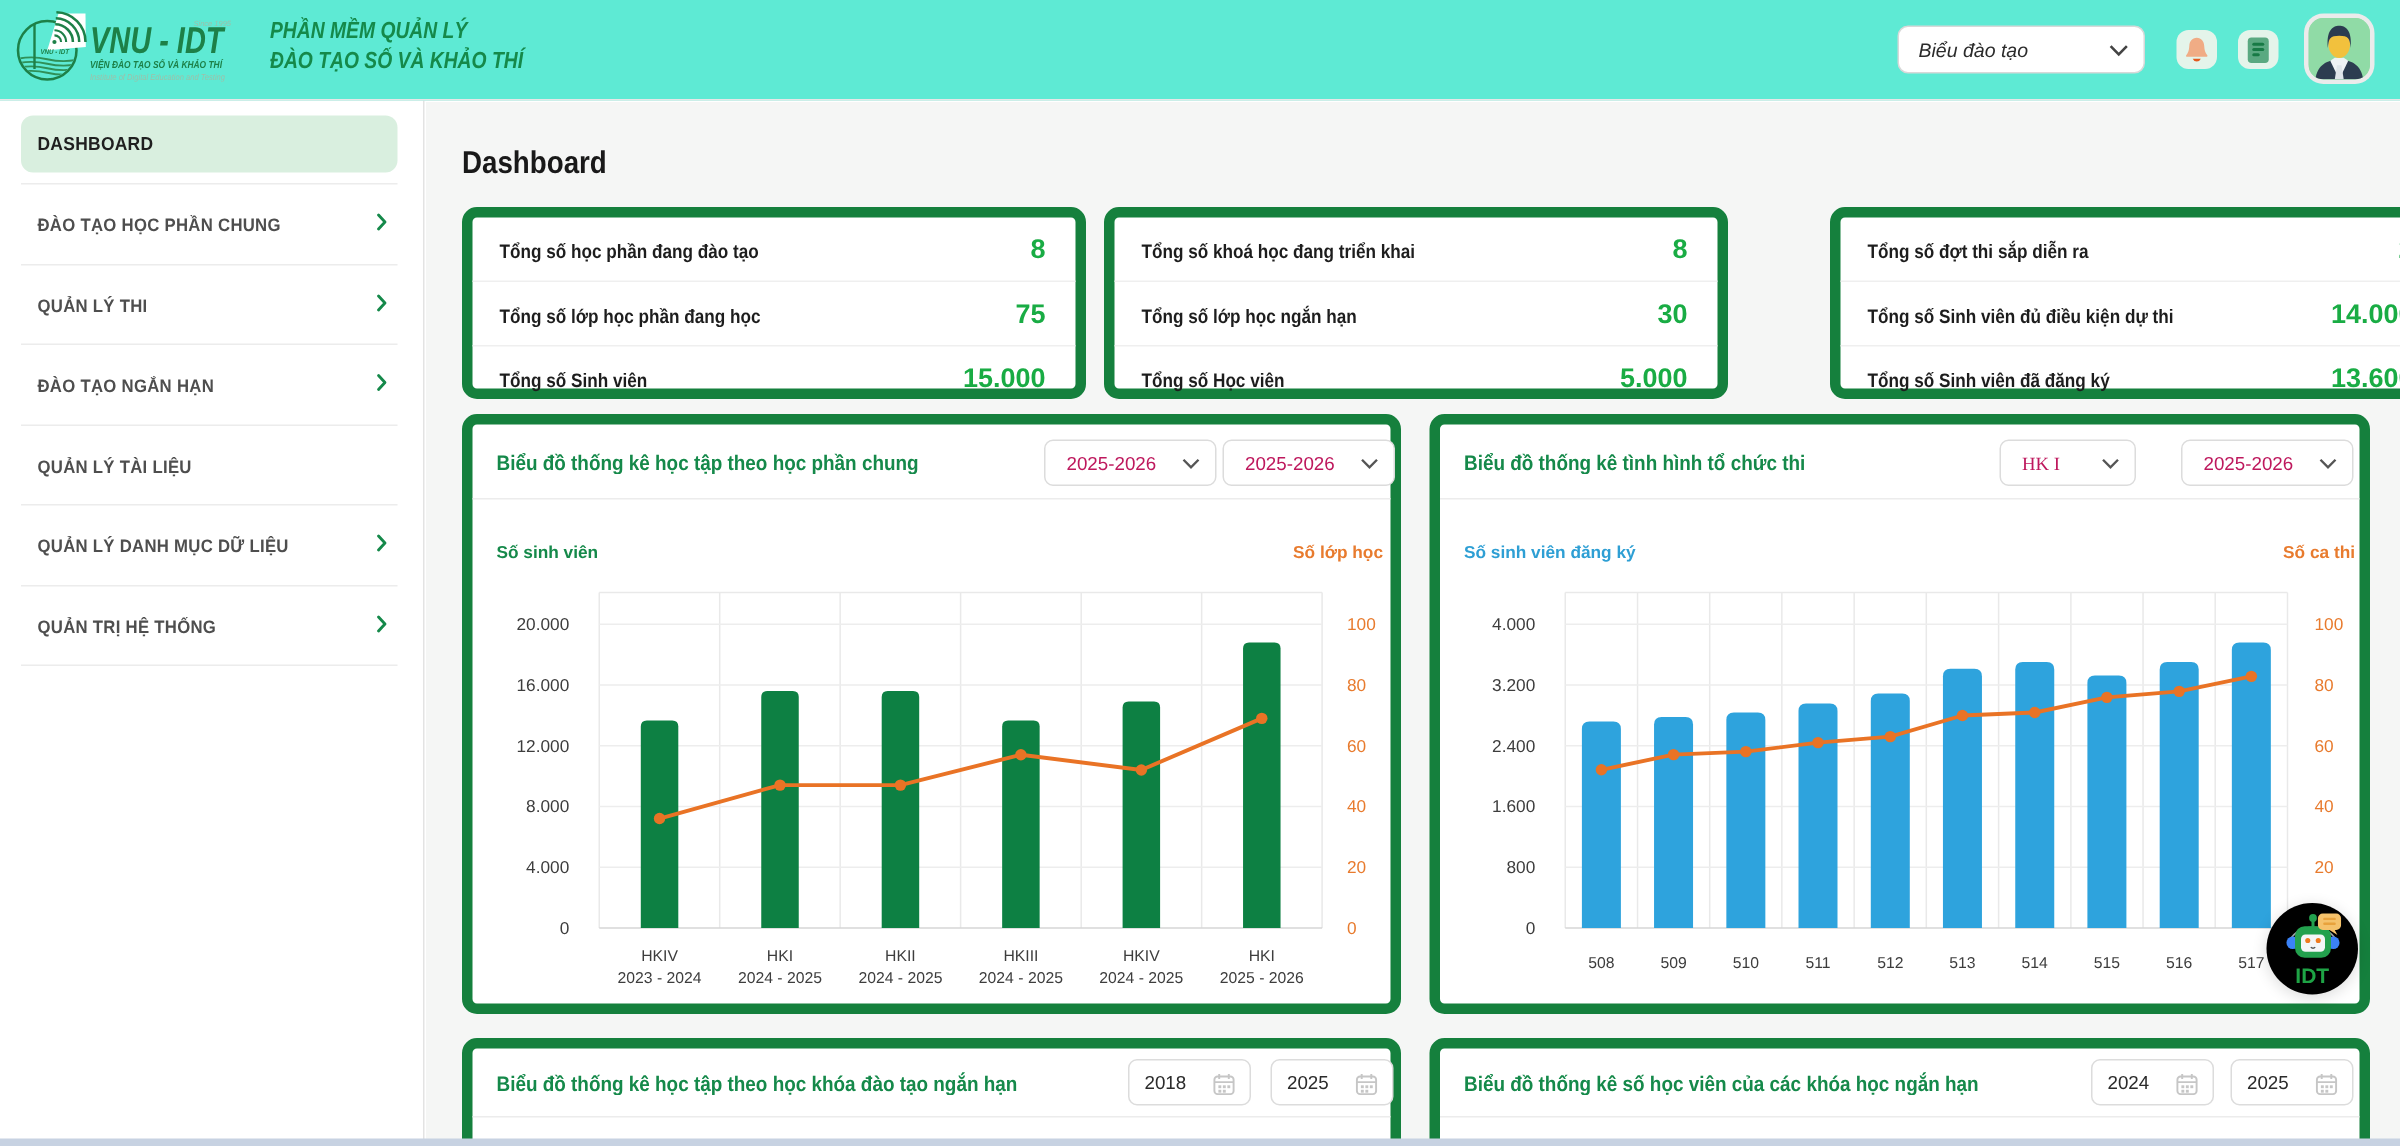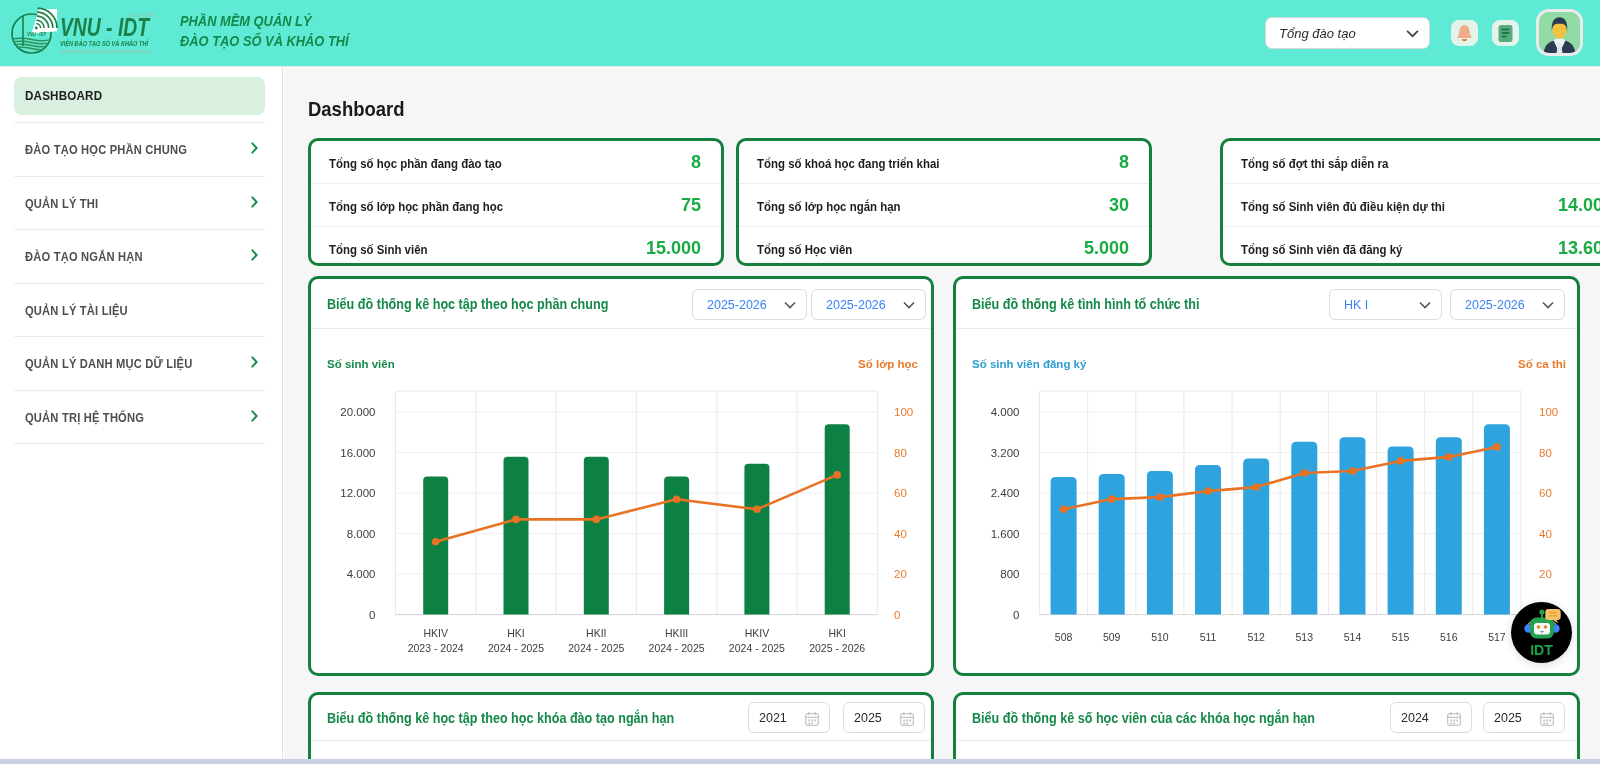--- a/index.html
+++ b/index.html
@@ -15,29 +15,29 @@
 #sidebar { position:absolute; left:0; top:67px; width:283px; height:697px; background:#fff; border-right:1px solid #e3e3e3; z-index:4; }
 .nav { position:absolute; left:25px; width:240px; font-size:12px; font-weight:bold; color:#4e4e4e; letter-spacing:.2px; }
 .nav i { font-style:normal; display:inline-block; transform:scaleX(.93); transform-origin:left center; white-space:nowrap; }
 .nav .chev { position:absolute; right:7px; top:-1px; }
 #nav-active { position:absolute; left:14px; top:10px; width:251px; height:38px; background:#d9efdf; border-radius:8px; }
 #nav-active span { position:absolute; left:11px; top:12px; font-size:12.5px; font-weight:bold; color:#1f1f1f; letter-spacing:.2px; transform:scaleX(.93); transform-origin:left top; }
 .navline { position:absolute; left:14px; width:251px; height:1px; background:#ececec; }
 
 #main { position:absolute; left:284px; top:68px; width:1316px; height:696px; background:#f5f6f5; }
 #pgtitle { position:absolute; left:308px; top:97px; font-size:21px; font-weight:bold; color:#191919; z-index:1; transform:scaleX(.88); transform-origin:left top;}
-.card { position:absolute; background:#fff; border:3px solid #15803d; border-radius:10px; z-index:1; }
+.card { position:absolute; background:#fff; border:7px solid #15803d; border-radius:10px; z-index:1; }
 .statrow { position:absolute; left:0; width:100%; height:42px; }
 .statrow .lbl { position:absolute; left:18px; top:14.5px; font-size:13px; font-weight:bold; color:#1d1d1d; transform:scaleX(.88); transform-origin:left top; white-space:nowrap; }
 .statrow .val { position:absolute; right:20px; top:11px; font-size:18px; font-weight:bold; color:#19ac44; }
 .statline { position:absolute; left:0; width:100%; height:1px; background:#efefef; }
 .chead { position:absolute; left:0; top:0; width:100%; height:50px; border-bottom:1px solid #ececec; }
 .ctitle { position:absolute; left:16px; top:17px; font-size:14px; font-weight:bold; color:#15894a; transform:scaleX(.9); transform-origin:left top; white-space:nowrap; }
 .sel { position:absolute; top:10px; height:31px; border:1px solid #dcdcdc; border-radius:6px; background:#fff; }
-.sel span { position:absolute; left:14px; top:7.5px; font-size:12.5px; color:#3b82f6; }
+.sel span { position:absolute; left:14px; top:7.5px; font-size:12.5px; color:#be185d; }
 .sel svg, #hdrsel svg { position:absolute; right:10px; top:50%; margin-top:-4px; }
 .dinp { position:absolute; top:7px; width:82px; height:31px; border:1px solid #dcdcdc; border-radius:6px; background:#fff; }
 .dinp span { position:absolute; left:10px; top:7.5px; font-size:12.5px; color:#2b2b2b; }
 .dinp svg { position:absolute; right:9px; top:8px; }
 
 #hscroll { position:absolute; left:0; top:759px; width:1600px; height:5px; background:#c7d2e2; z-index:20; }
 #chatbtn { position:absolute; left:1511px; top:602px; width:61px; height:61px; border-radius:50%; background:#000000; box-shadow:0 2px 10px rgba(0,0,0,.14); z-index:15; }
 #chatbtn .idt { position:absolute; left:0; width:61px; text-align:center; top:40px; font-size:14px; font-weight:bold; color:#1ea345; }
 svg text { font-family:"Liberation Sans", sans-serif; }
 </style>
@@ -71,21 +71,21 @@
 <path d="M37.2 12.2 a15.8 15.8 0 0 1 15.6 15.8"></path>
 <path d="M37.6 8.2 a19.8 19.8 0 0 1 19.4 19.8"></path>
 </g>
 <text x="129" y="17" font-size="5" fill="#9dbfa9">Since 1995</text>
 <text x="60" y="35.5" font-size="25px" font-weight="bold" fill="#1d8048" textLength="89" lengthAdjust="spacingAndGlyphs">VNU - IDT</text>
 <text x="60" y="45.5" font-size="6.8px" font-weight="bold" fill="#1d8048" textLength="88" lengthAdjust="spacingAndGlyphs">VIỆN ĐÀO TẠO SỐ VÀ KHẢO THÍ</text>
 <text x="60" y="53" font-size="5.8px" fill="#9dbfa9" textLength="90" lengthAdjust="spacingAndGlyphs">Institute of Digital Education and Testing</text>
 </svg>
 <div id="apptitle">PHẦN MỀM QUẢN LÝ<br>ĐÀO TẠO SỐ VÀ KHẢO THÍ</div>
 <div id="hdrsel">
-      <span>Tổng đào tạo</span>
+      <span>Biểu đào tạo</span>
       <svg width="13" height="9" viewBox="0 0 12 8">
         <path d="M1 1.5 L6 6.5 L11 1.5" fill="none" stroke="#444" stroke-width="1.6"></path>
       </svg>
     </div>
 <div class="hbtn" style="left:1451px;">
       <svg width="17" height="19" viewBox="0 0 17 19" style="position:absolute;left:5px;top:4px;">
   <path d="M8.5 1.2 C5.4 1.2 3.6 3.6 3.5 6.8 C3.4 9.5 2.8 11.2 1.6 12.6 C1 13.3 1.4 13.9 2.2 13.9 L14.8 13.9 C15.6 13.9 16 13.3 15.4 12.6 C14.2 11.2 13.6 9.5 13.5 6.8 C13.4 3.6 11.6 1.2 8.5 1.2 Z" fill="#f0ac85"></path>
   <path d="M5.8 15.2 a2.9 2.9 0 0 0 5.4 0 Z" fill="#e25a1e"></path>
 </svg>
     </div>
@@ -253,21 +253,21 @@
         <text x="365.6" y="322.5" font-size="10.5" fill="#3d3d3d" text-anchor="middle">2024 - 2025</text>
         <text x="445.9" y="307.5" font-size="10.5" fill="#3d3d3d" text-anchor="middle">HKIV</text>
         <text x="445.9" y="322.5" font-size="10.5" fill="#3d3d3d" text-anchor="middle">2024 - 2025</text>
         <text x="526.2" y="307.5" font-size="10.5" fill="#3d3d3d" text-anchor="middle">HKI</text>
         <text x="526.2" y="322.5" font-size="10.5" fill="#3d3d3d" text-anchor="middle">2025 - 2026</text>
       </svg></div>
 </div>
 <div class="card" id="chart2" style="left:953px; top:276px; width:627px; height:400px;">
   <div class="chead">
     <div class="ctitle">Biểu đồ thống kê tình hình tổ chức thi</div>
-    <div class="sel" style="left:373px; width:113px;">
+    <div class="sel" style="left:373px; width:91px;font-family:Liberation Serif, serif;">
         <span>HK I</span>
         <svg width="12" height="8" viewBox="0 0 12 8">
           <path d="M1 1.5 L6 6.5 L11 1.5" fill="none" stroke="#555" stroke-width="1.6"></path>
         </svg>
       </div>
     <div class="sel" style="left:494px; width:115px;">
         <span>2025-2026</span>
         <svg width="12" height="8" viewBox="0 0 12 8">
           <path d="M1 1.5 L6 6.5 L11 1.5" fill="none" stroke="#555" stroke-width="1.6"></path>
         </svg>
@@ -337,21 +337,21 @@
         <text x="444.6" y="312" font-size="10.5" fill="#3d3d3d" text-anchor="middle">515</text>
         <text x="492.8" y="312" font-size="10.5" fill="#3d3d3d" text-anchor="middle">516</text>
         <text x="540.9" y="312" font-size="10.5" fill="#3d3d3d" text-anchor="middle">517</text>
       </svg></div>
 </div>
 
 <div class="card" id="bot1" style="left:308px; top:692px; width:626px; height:90px;">
   <div class="chead" style="height:46px;">
     <div class="ctitle" style="top:15px;">Biểu đồ thống kê học tập theo học khóa đào tạo ngắn hạn</div>
     <div class="dinp" style="left:437px;">
-        <span>2021</span>
+        <span>2018</span>
         <svg width="16" height="16" viewBox="0 0 15 15">
           <g stroke="#c6c6c6" fill="none" stroke-width="1.2">
             <rect x="1.5" y="2.5" width="12" height="11" rx="2"></rect>
             <line x1="1.5" y1="6" x2="13.5" y2="6"></line>
             <line x1="4.5" y1="1" x2="4.5" y2="4"></line>
             <line x1="10.5" y1="1" x2="10.5" y2="4"></line>
           </g>
           <g fill="#c6c6c6">
             <rect x="4" y="8" width="1.8" height="1.8"></rect>
             <rect x="6.8" y="8" width="1.8" height="1.8"></rect>

